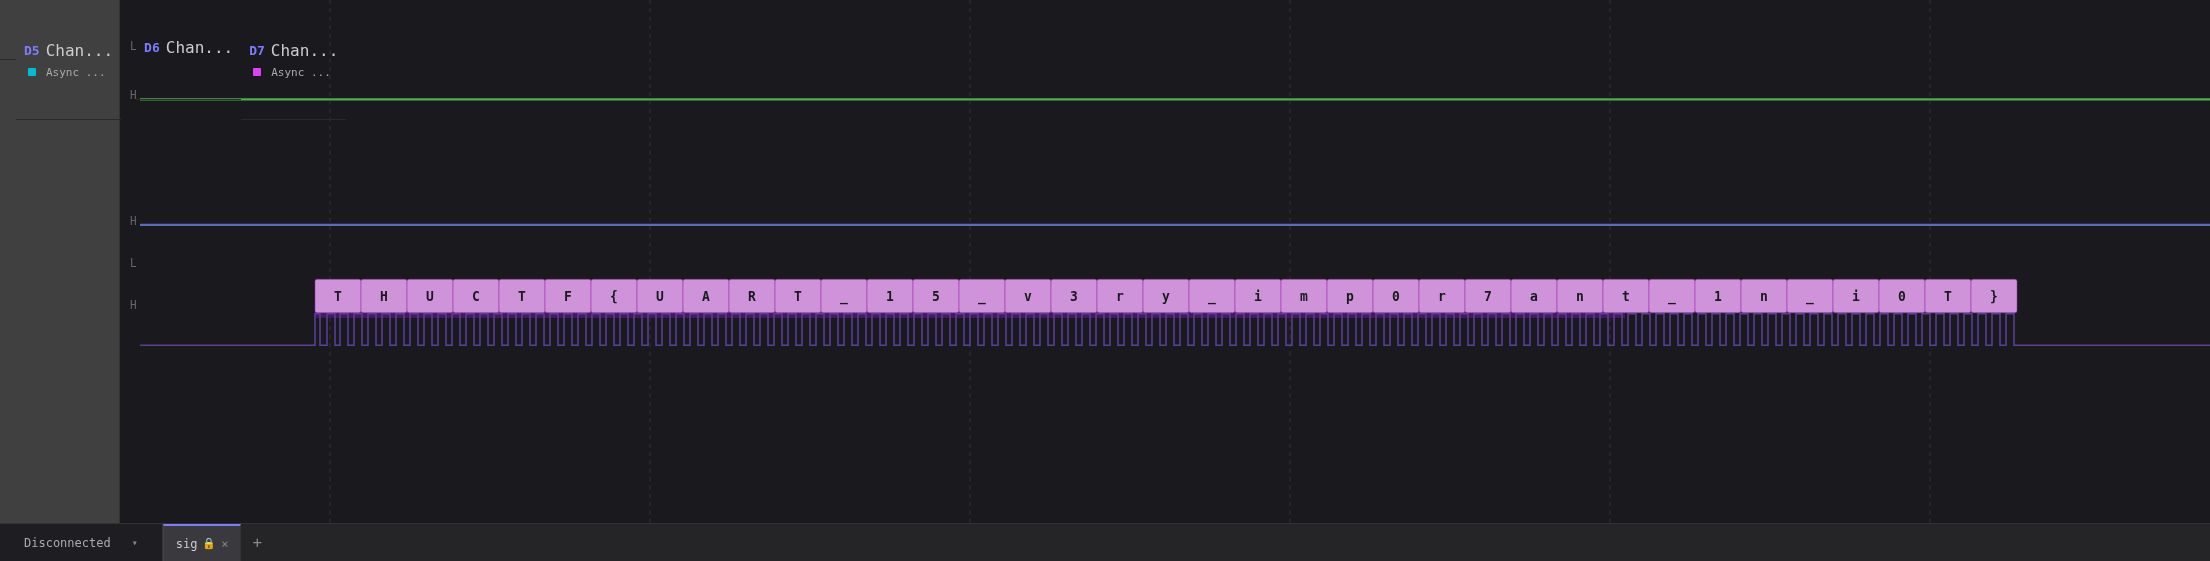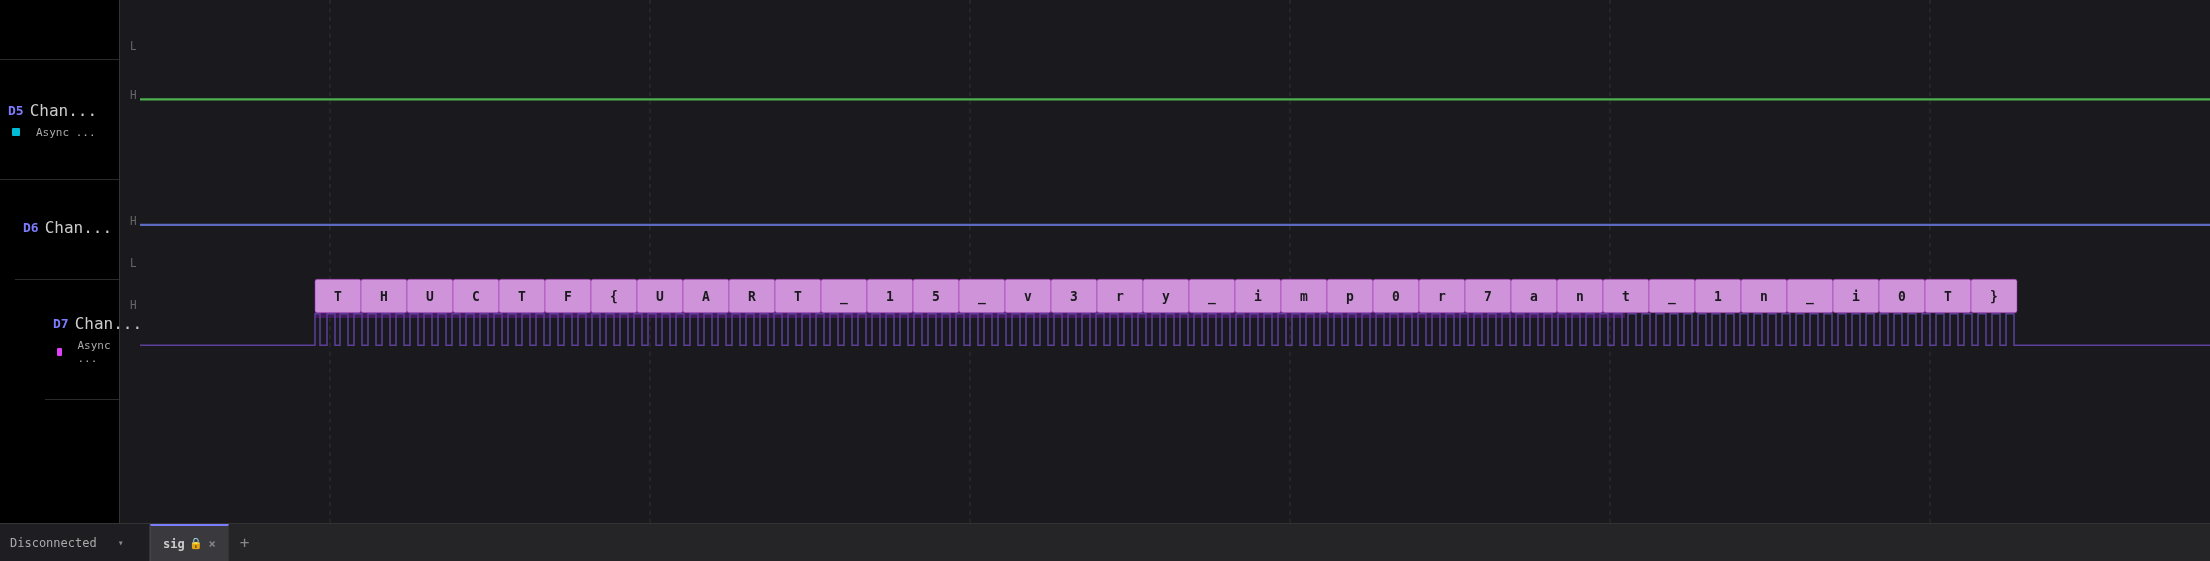--- a/index.html
+++ b/index.html
@@ -18,24 +18,23 @@
     .main-area {
       flex: 1;
       display: flex;
       overflow: hidden;
       position: relative;
     }
 
     .left-panel {
       width: 120px;
       min-width: 120px;
-      background: #000000;
+      background: #404040;
       border-right: 1px solid #333;
       display: flex;
-      flex-direction: column;
       z-index: 10;
     }
 
     .channel-row {
       display: flex;
       flex-direction: column;
       justify-content: center;
       padding: 0 8px;
       border-bottom: 1px solid #2a2a2e;
     }
@@ -48,21 +47,20 @@
       height: 120px;
     }
 
     .channel-row.d6-row {
       height: 100px;
       margin-left: 15px;
     }
 
     .channel-row.d7-row {
       height: 120px;
-      margin-left: 45px;
     }
 
     .channel-label {
       display: flex;
       align-items: center;
       gap: 6px;
       margin-bottom: 4px;
     }
 
     .channel-id {
@@ -72,21 +70,21 @@
     }
 
     .channel-name {
       color: #ccc;
       font-size: 16px;
     }
 
     .sub-label {
       display: flex;
       align-items: center;
-      gap: 16px;
+      gap: 10px;
       padding-left: 4px;
       margin-top: 2px;
     }
 
     .dot {
       width: 8px;
       height: 8px;
       border-radius: 1px;
     }
 
@@ -112,21 +110,21 @@
       border-top: 1px solid #333;
       display: flex;
       align-items: center;
       gap: 0;
     }
 
     .connection-status {
       display: flex;
       align-items: center;
       gap: 19px;
-      padding: 0 10px;
+      padding: 0 24px;
       height: 100%;
       background: #1e1e22;
       border-right: 1px solid #333;
       cursor: pointer;
       min-width: 150px;
     }
 
     .status-text {
       color: #aaa;
       font-size: 12px;
@@ -142,21 +140,20 @@
       display: flex;
       align-items: center;
       gap: 5px;
       padding: 0 12px;
       height: 100%;
       background: #2d2d31;
       border-right: 1px solid #333;
       border-left: 1px solid #444;
       cursor: pointer;
       color: #ccc;
-      font-weight: bold;
     }
 
     .tab.active {
       background: #3a3a3e;
       border-top: 2px solid #7c7cff;
     }
 
     .tab-name {
       font-size: 12px;
     }

